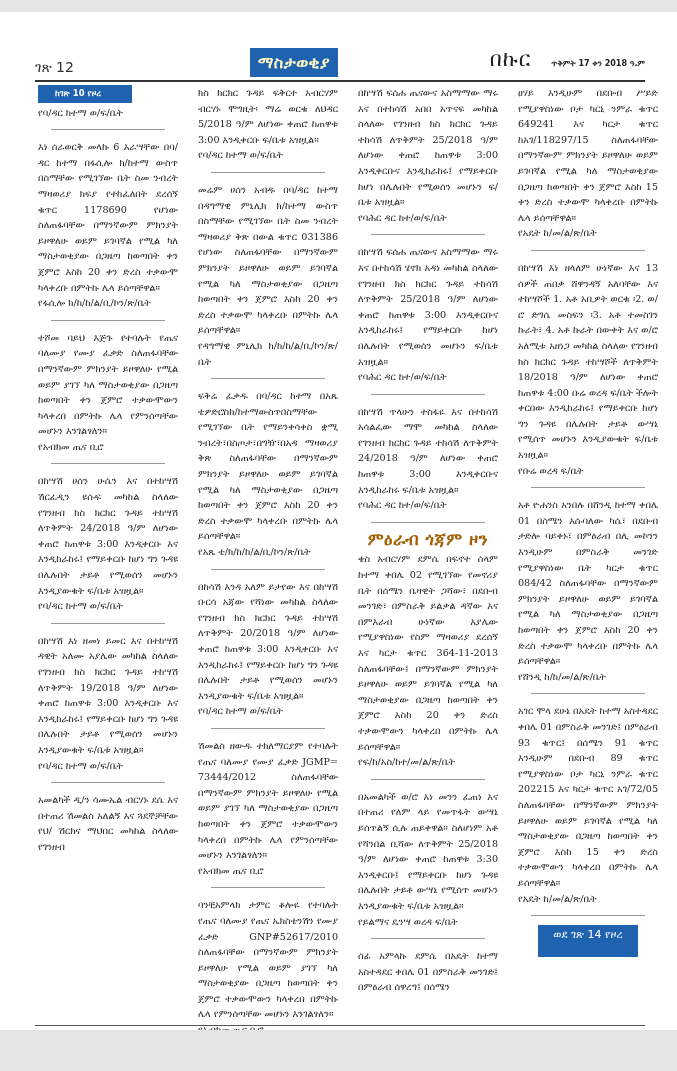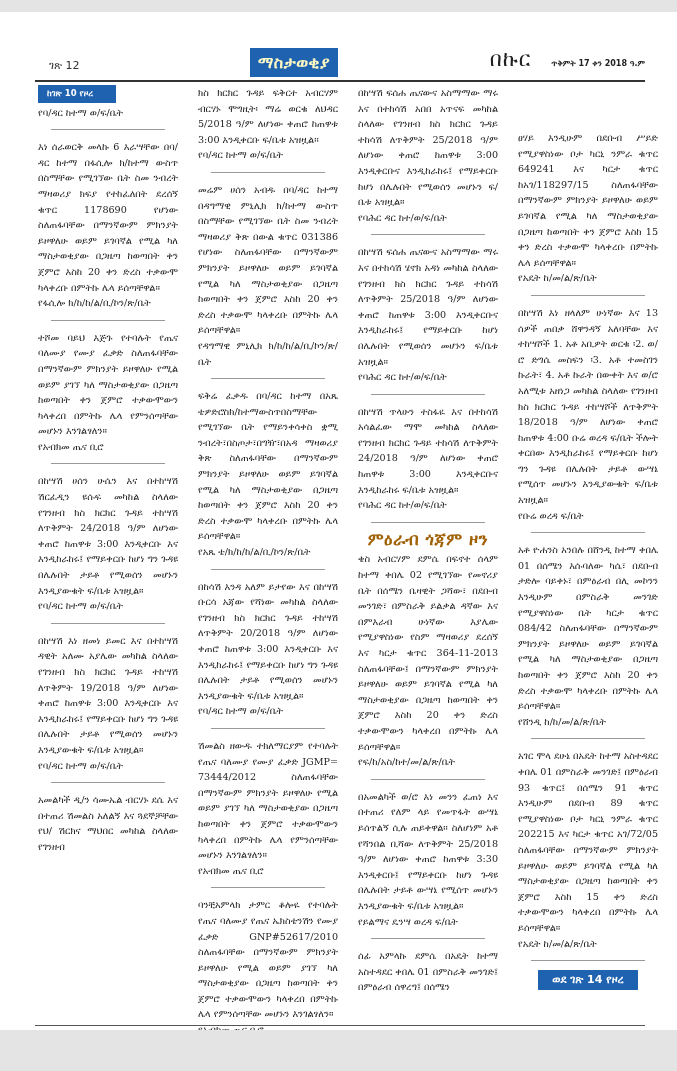--- a/index.html
+++ b/index.html
@@ -5,51 +5,51 @@
   html, body { margin:0; padding:0; }
   body {
     width:677px; height:1071px; position:relative; overflow:hidden;
     background:#ffffff;
     font-family:"DejaVu Serif", serif;
     color:#222;
   }
   .topbar { position:absolute; left:0; top:0; width:677px; height:12px; background:#e4e4e4; }
   .bottombar { position:absolute; left:0; top:1030px; width:677px; height:41px; background:#e4e4e4; }
   .header { position:absolute; left:35px; top:45px; width:610px; height:35px; }
-  .page-num { position:absolute; left:0; top:14px; font-size:11px; color:#333; font-family:"DejaVu Sans", sans-serif;margin-left:14px; }
+  .page-num { position:absolute; left:0; top:14px; font-size:14px; color:#333; font-family:"DejaVu Sans", sans-serif; }
   .section-banner {
     position:absolute; left:215px; top:3px; width:88px; height:29px;
     background:#1e62b0; color:#fef9c3; font-family:"DejaVu Sans", sans-serif;
     font-weight:bold; font-size:16px; text-align:center; line-height:29px; letter-spacing:0.5px;
   }
   .masthead { position:absolute; right:0; top:2px; display:flex; align-items:baseline; gap:20px; }
   .masthead-name { font-family:"DejaVu Sans", sans-serif; font-size:21px; color:#222; letter-spacing:1px; }
   .masthead-date { font-family:"DejaVu Sans", sans-serif; font-size:8px; font-weight:bold; color:#222; }
   .header-rule { position:absolute; left:35px; top:80px; width:610px; height:2px; background:#333; }
   .footer-rule { position:absolute; left:35px; top:1025px; width:610px; height:1px; background:#555; }
 
   .col { position:absolute; top:85px; width:140px; font-size:9.6px; line-height:15.6px; }
   .c1 { left:38px; }
   .c2 { left:198px; }
   .c3 { left:358px; }
-  .c4 { left:518px;margin-top:45px; }
+  .c4 { left:518px; }
   .kicker {
     background:#1e62b0; color:#fff; font-family:"DejaVu Sans", sans-serif;
-    font-size:8.5px; font-weight:bold; padding:1px 9px; width:60px; margin-bottom:2px;
+    font-size:8.5px; font-weight:bold; padding:1px 17px; width:60px; margin-bottom:2px;
   }
   .notice p { margin:0; text-align:justify; }
   .sig { text-align:center; margin:2px 0 0 0; }
   .sep { border-top:1px solid #999; width:82%; margin:9px auto 9px auto; }
   .region-heading {
     font-family:"DejaVu Sans", sans-serif; font-size:17px; font-weight:bold;
     text-align:center; margin:6px 0 4px 0; color:#a16207; letter-spacing:0.5px;
   }
   .continue-button {
-    display:block; margin:8px auto 0 auto; width:100px; height:20px; background:#1e62b0;
-    color:#fff; font-family:"DejaVu Sans", sans-serif; font-weight:bold; font-size:11px;
+    display:block; margin:8px auto 0 auto; width:100px; height:32px; background:#1e62b0;
+    color:#fff; font-family:"DejaVu Sans", sans-serif; font-weight:normal; font-size:11px;
     text-align:center; line-height:20px;
   }
 </style>
 </head>
 <body>
 
 <div class="topbar"></div>
 
 <div class="header">
   <span class="page-num">ገጽ 12</span>

